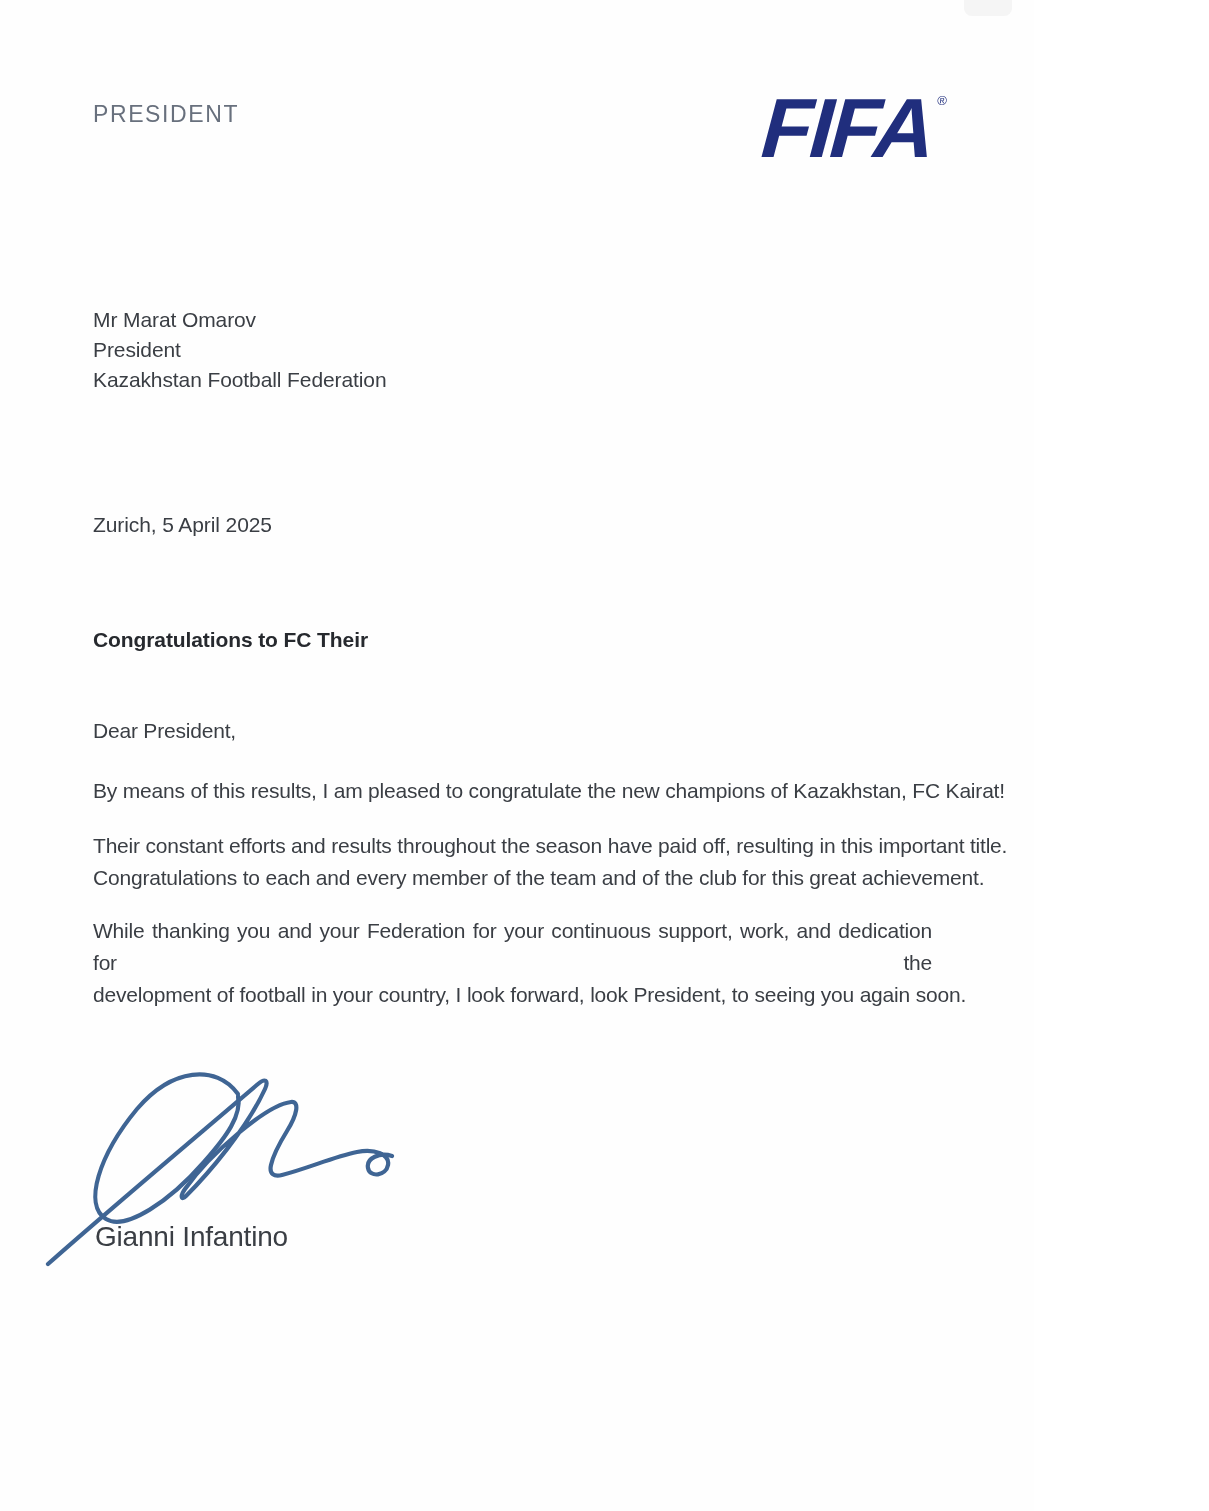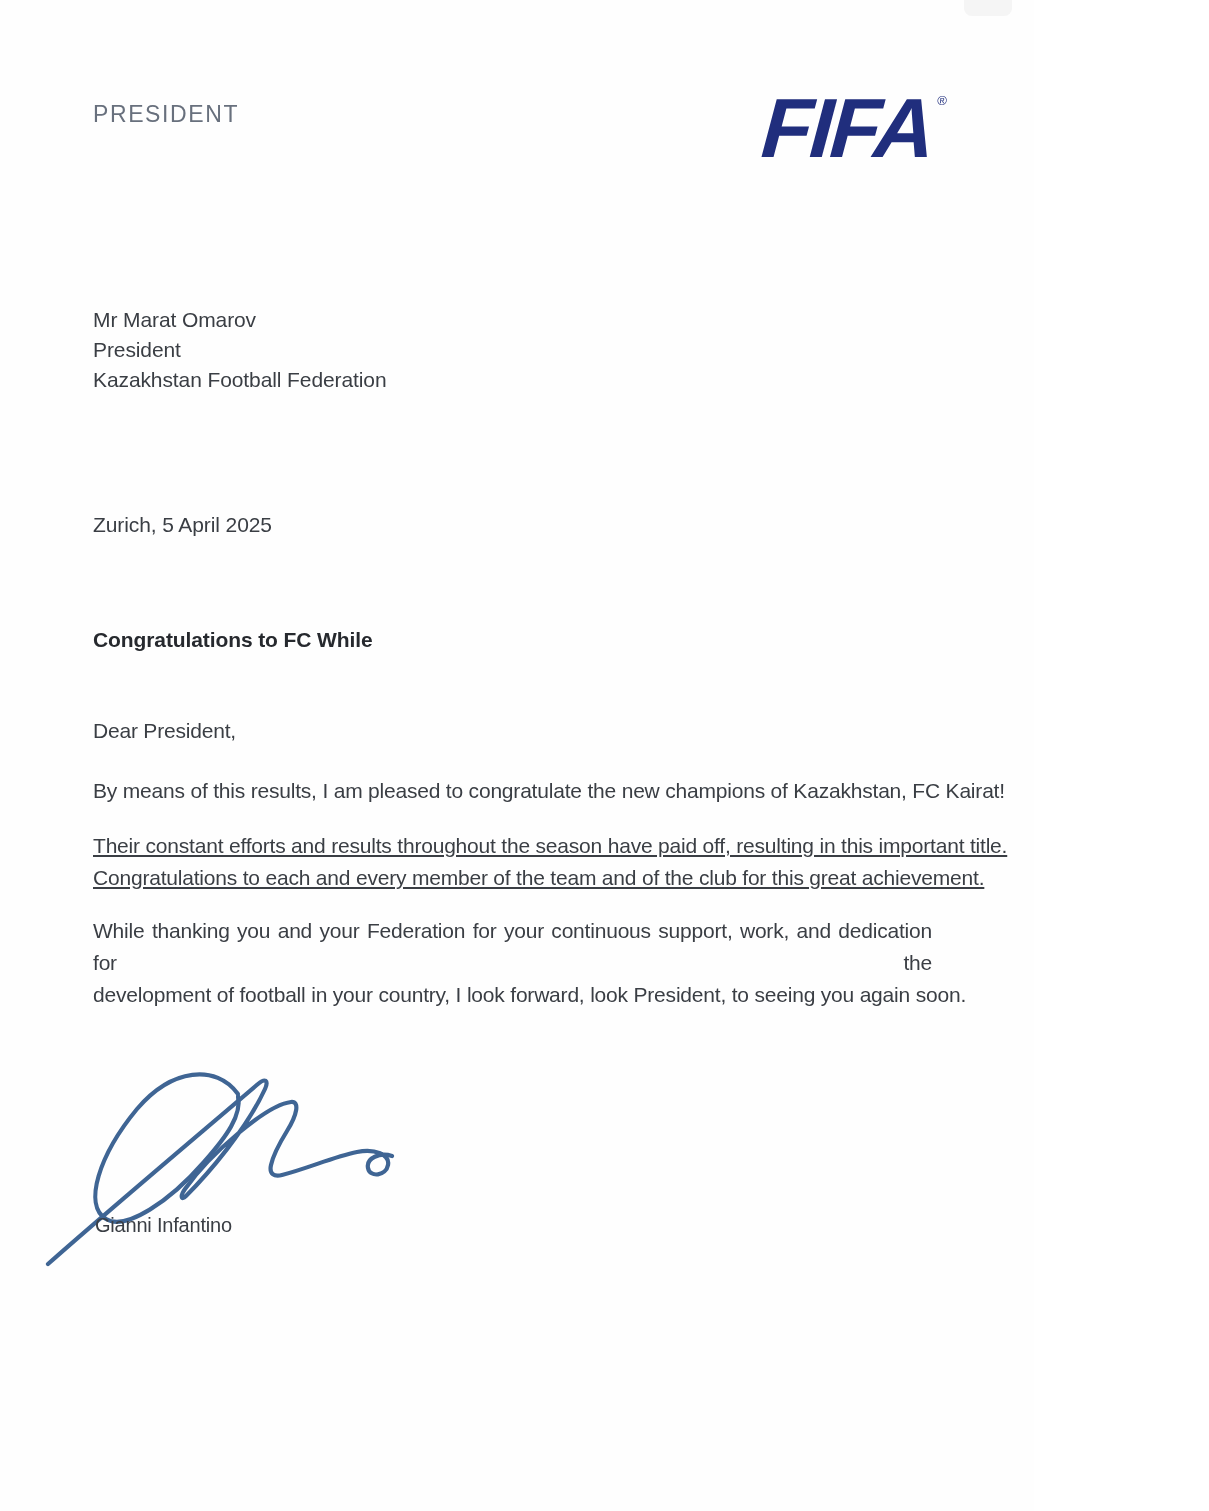--- a/index.html
+++ b/index.html
@@ -57,21 +57,21 @@
     line-height: 30px;
     font-weight: 700;
     letter-spacing: -0.1px;
     color: var(--heading-text, #26292e);
   }
 
   .salutation, .para { font-size: 21px; line-height: 32px; letter-spacing: -0.2px; }
   .salutation { margin-top: 60px; }
   .para { margin: 0; }
   .para.p1 { margin-top: 28px; }
-  .para.p2 { margin-top: 23px; text-decoration: underline; }
+  .para.p2 { margin-top: 23px; }
   .para.p3 { margin-top: 21px; }
   .bline { white-space: nowrap; }
   .bline.justified {
     white-space: normal;
     text-align: justify;
     text-align-last: justify;
   }
 
   .sigblock {
     position: relative;
@@ -84,22 +84,22 @@
   .sig-path {
     fill: none;
     stroke: var(--signature-blue, #3f6594);
     stroke-width: 4.2;
     stroke-linecap: round;
     stroke-linejoin: round;
   }
   .signame {
     position: absolute;
     left: 55px;
-    top: 148px;
-    font-size: 20px;
+    top: 160px;
+    font-size: 28px;
     line-height: 30px;
     letter-spacing: -0.2px;
     color: var(--body-text, #3a3e44);
   }
 
   .scan-artifact {
     position: absolute;
     top: 0;
     right: 22px;
     width: 48px;
@@ -125,21 +125,21 @@
   </header>
 
   <div class="recipient">
     <div class="rline">Mr Marat Omarov</div>
     <div class="rline">President</div>
     <div class="rline">Kazakhstan Football Federation</div>
   </div>
 
   <div class="dateline">Zurich, 5 April 2025</div>
 
-  <div class="subject">Congratulations to FC While</div>
+  <div class="subject">Congratulations to FC Their</div>
 
   <div class="salutation">Dear President,</div>
 
   <div class="para p1">
     <div class="bline">By means of this results, I am pleased to congratulate the new champions of Kazakhstan, FC Kairat!</div>
   </div>
 
   <div class="para p2">
     <div class="bline">Their constant efforts and results throughout the season have paid off, resulting in this important title.</div>
     <div class="bline">Congratulations to each and every member of the team and of the club for this great achievement.</div>

